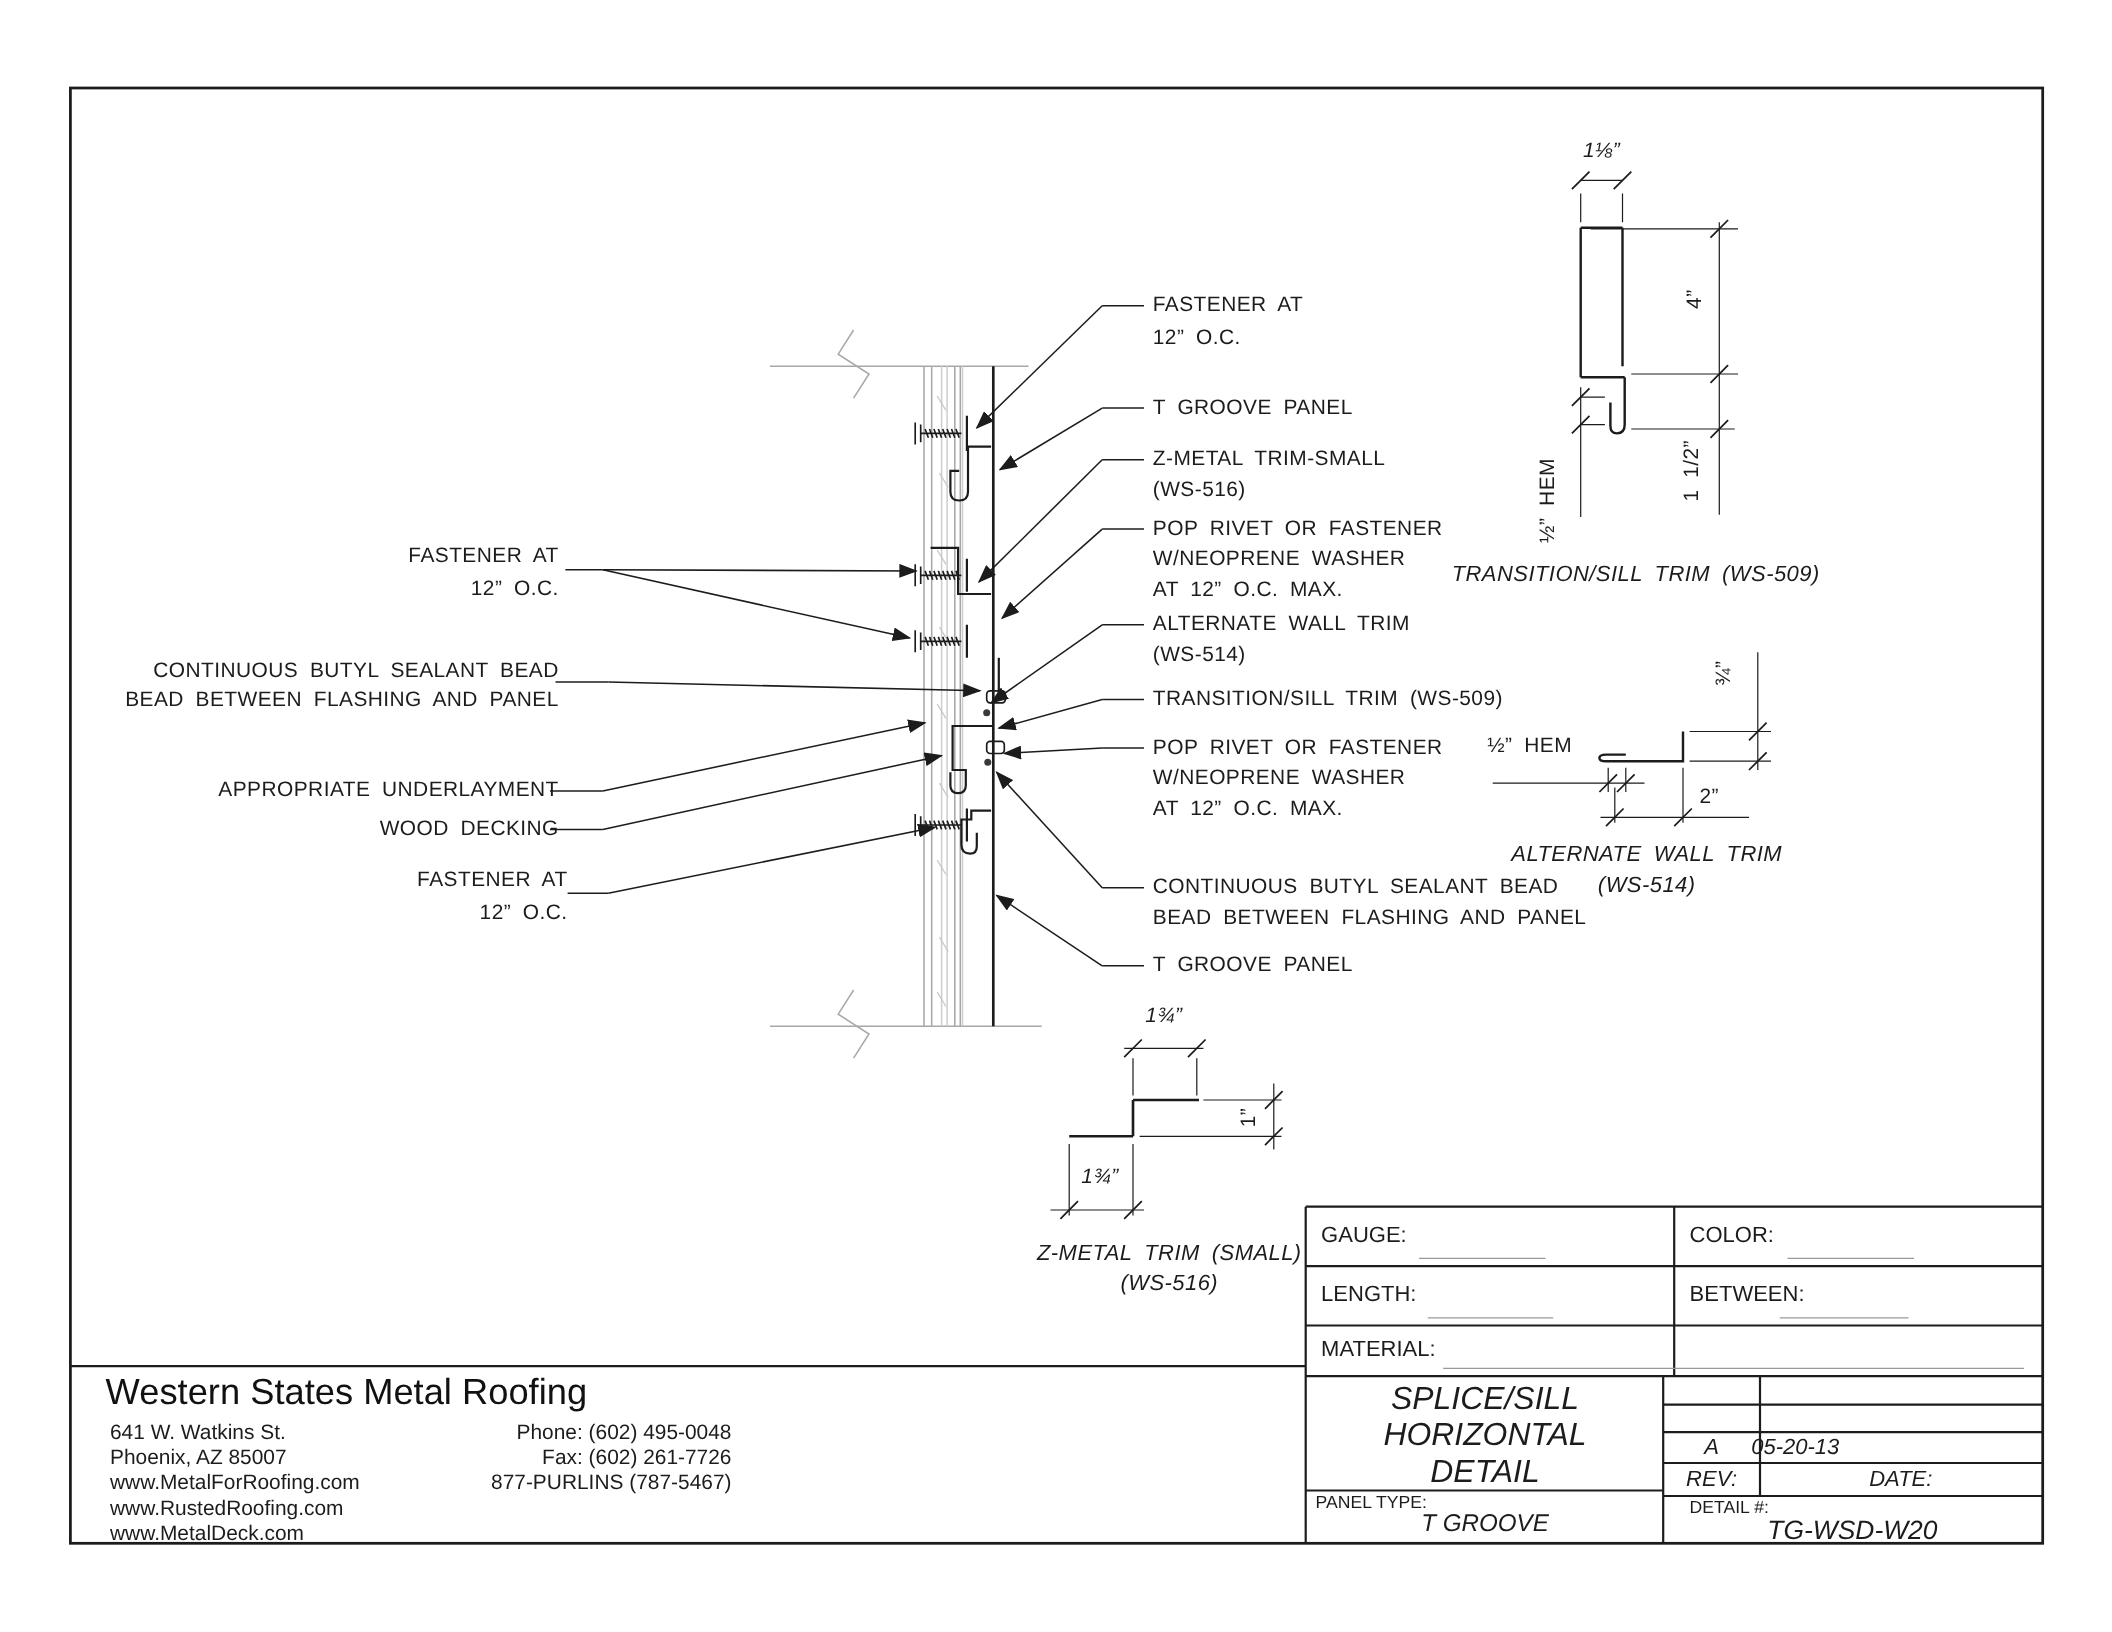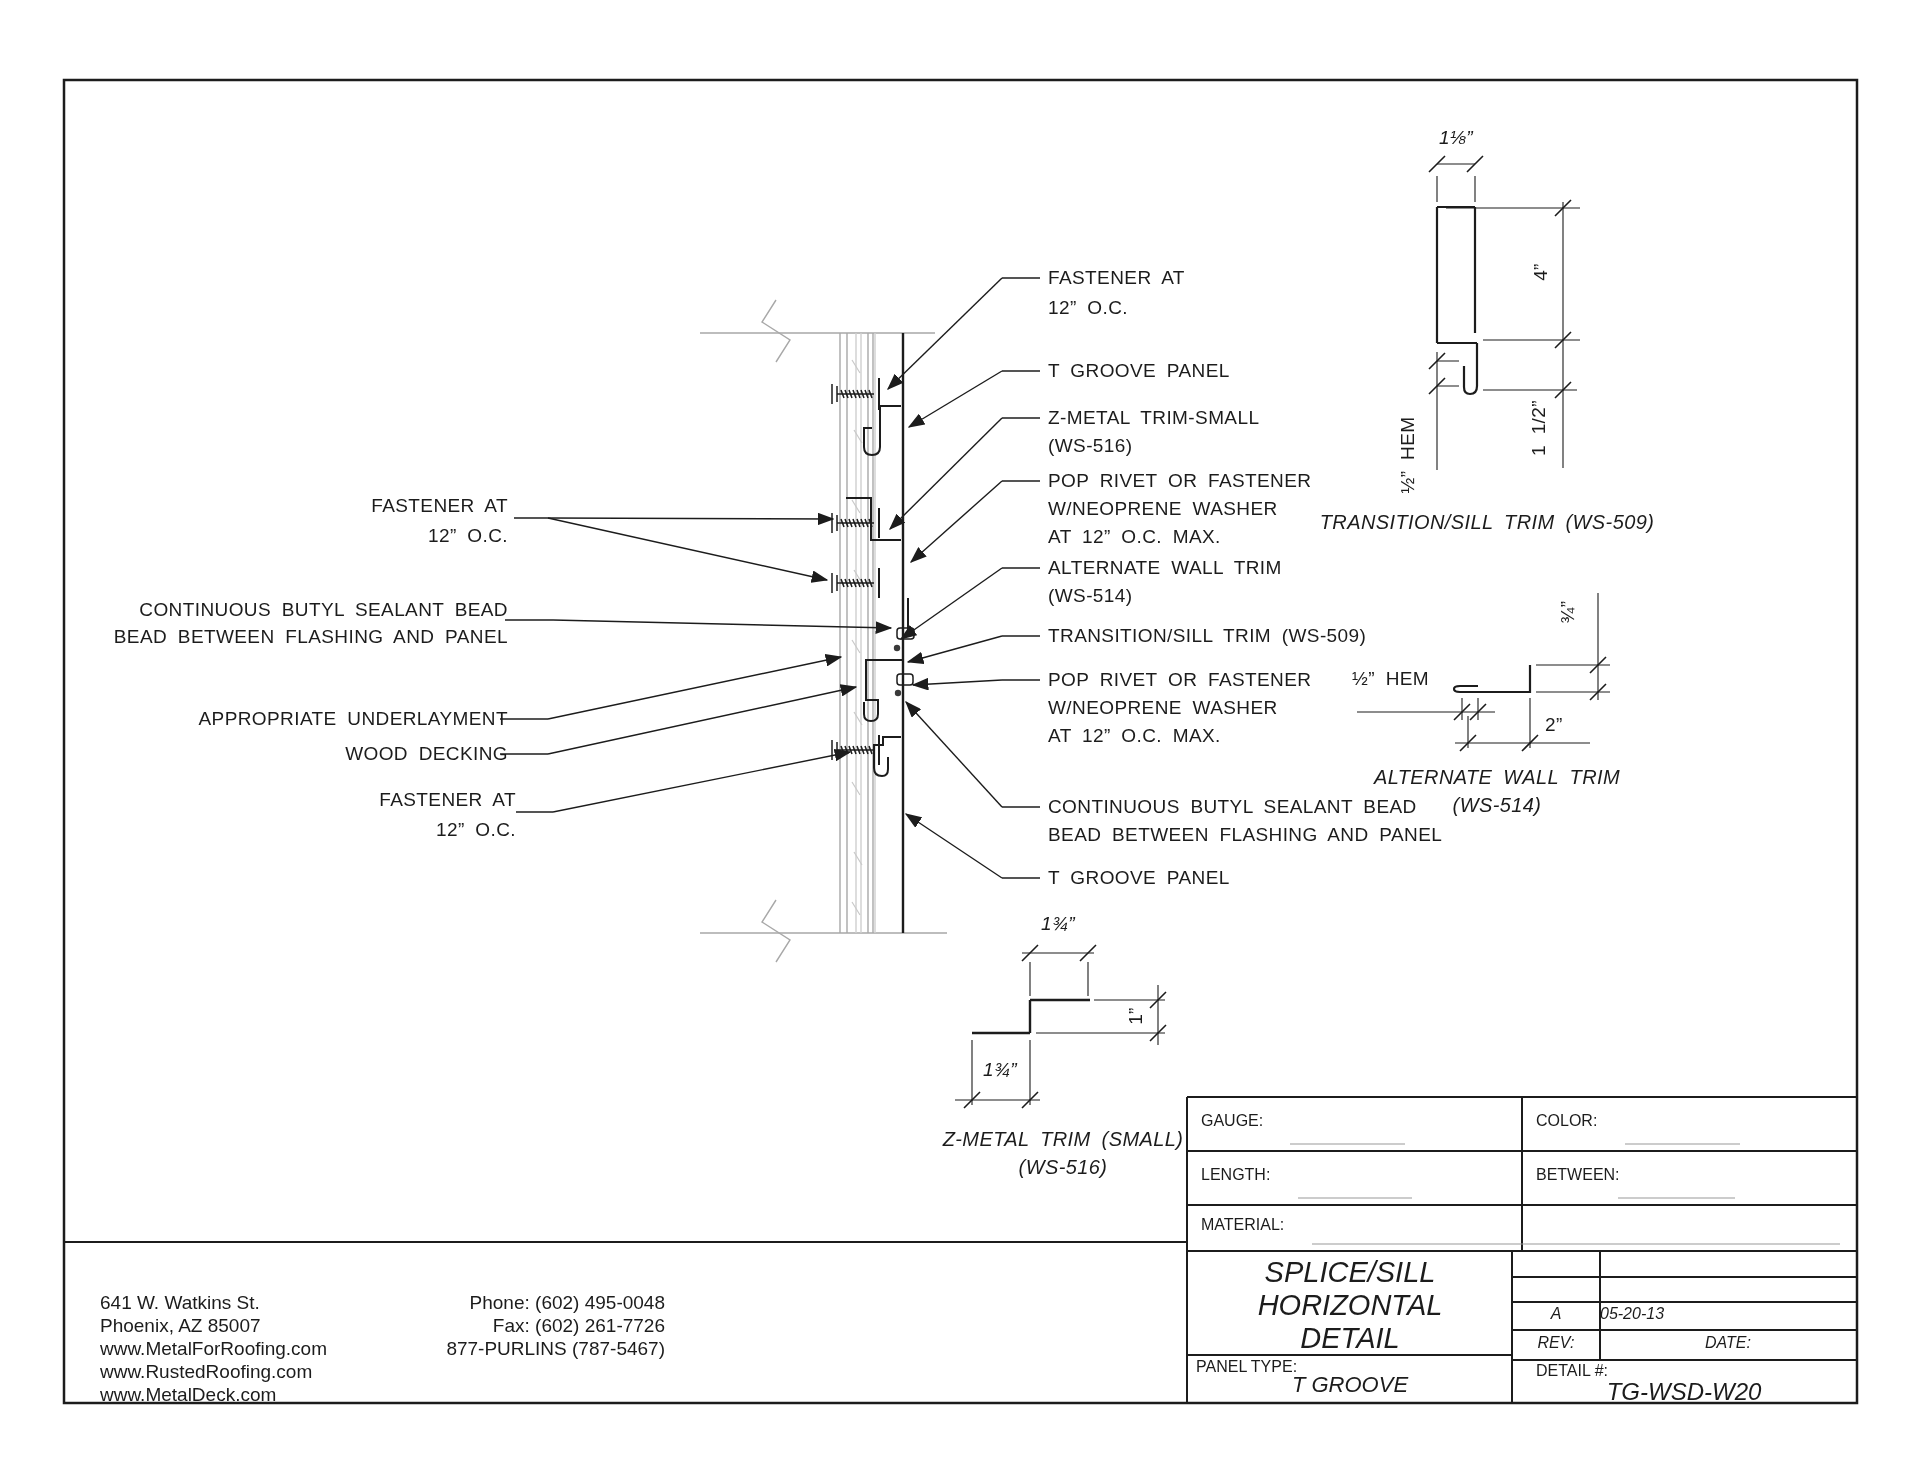--- a/index.html
+++ b/index.html
@@ -5,21 +5,21 @@
   html,body{margin:0;padding:0;background:#fff;}
   .page{position:relative;width:1920px;height:1484px;background:#ffffff;overflow:hidden;}
   svg.lines{position:absolute;left:0;top:0;}
   .t{position:absolute;font-family:"Liberation Sans",sans-serif;color:#1c1c1c;white-space:nowrap;}
   .cad{font-size:19px;letter-spacing:.4px;word-spacing:5px;}
   .cap{font-size:20px;letter-spacing:.4px;word-spacing:5px;}
   .cc{transform:translateX(-50%);font-style:italic;}
   .rot{transform:translate(-50%,-50%) rotate(-90deg);} 
   .co-name{font-size:33px;color:#111;}
   .co-line{font-size:19px;}
-  .tb-label{font-size:16px;}
+  .tb-label{font-size:20px;}
   .tb-small{font-size:16px;}
   .tb-title{font-size:29px;}
   .tb-big{font-size:22px;}
   .tb-num{font-size:24px;}
 </style>
 </head>
 <body>
 
 <div class="page">
 
@@ -155,20 +155,21 @@
   <div class="t cad" style="left:1545px;top:714px">2”</div>
   <div class="t cap cc" style="left:1497px;top:766px">ALTERNATE WALL TRIM</div>
   <div class="t cap cc" style="left:1497px;top:794px">(WS-514)</div>
 
   <div class="t cad cc" style="left:1058px;top:913px">1¾”</div>
   <div class="t cad rot" style="left:1136px;top:1016px">1”</div>
   <div class="t cad cc" style="left:1000px;top:1059px">1¾”</div>
   <div class="t cap cc" style="left:1063px;top:1128px">Z-METAL TRIM (SMALL)</div>
   <div class="t cap cc" style="left:1063px;top:1156px">(WS-516)</div>
 
+  <div class="t co-name" style="left:96px;top:1246px">Western States Metal Roofing</div>
   <div class="t co-line" style="left:100px;top:1292px">641 W. Watkins St.</div>
   <div class="t co-line" style="left:100px;top:1315px">Phoenix, AZ 85007</div>
   <div class="t co-line" style="left:100px;top:1338px">www.MetalForRoofing.com</div>
   <div class="t co-line" style="left:100px;top:1361px">www.RustedRoofing.com</div>
   <div class="t co-line" style="left:100px;top:1384px">www.MetalDeck.com</div>
   <div class="t co-line" style="right:1255px;top:1292px">Phone: (602) 495-0048</div>
   <div class="t co-line" style="right:1255px;top:1315px">Fax: (602) 261-7726</div>
   <div class="t co-line" style="right:1255px;top:1338px">877-PURLINS (787-5467)</div>
 
   <div class="t tb-label" style="left:1201px;top:1112px">GAUGE:</div>

